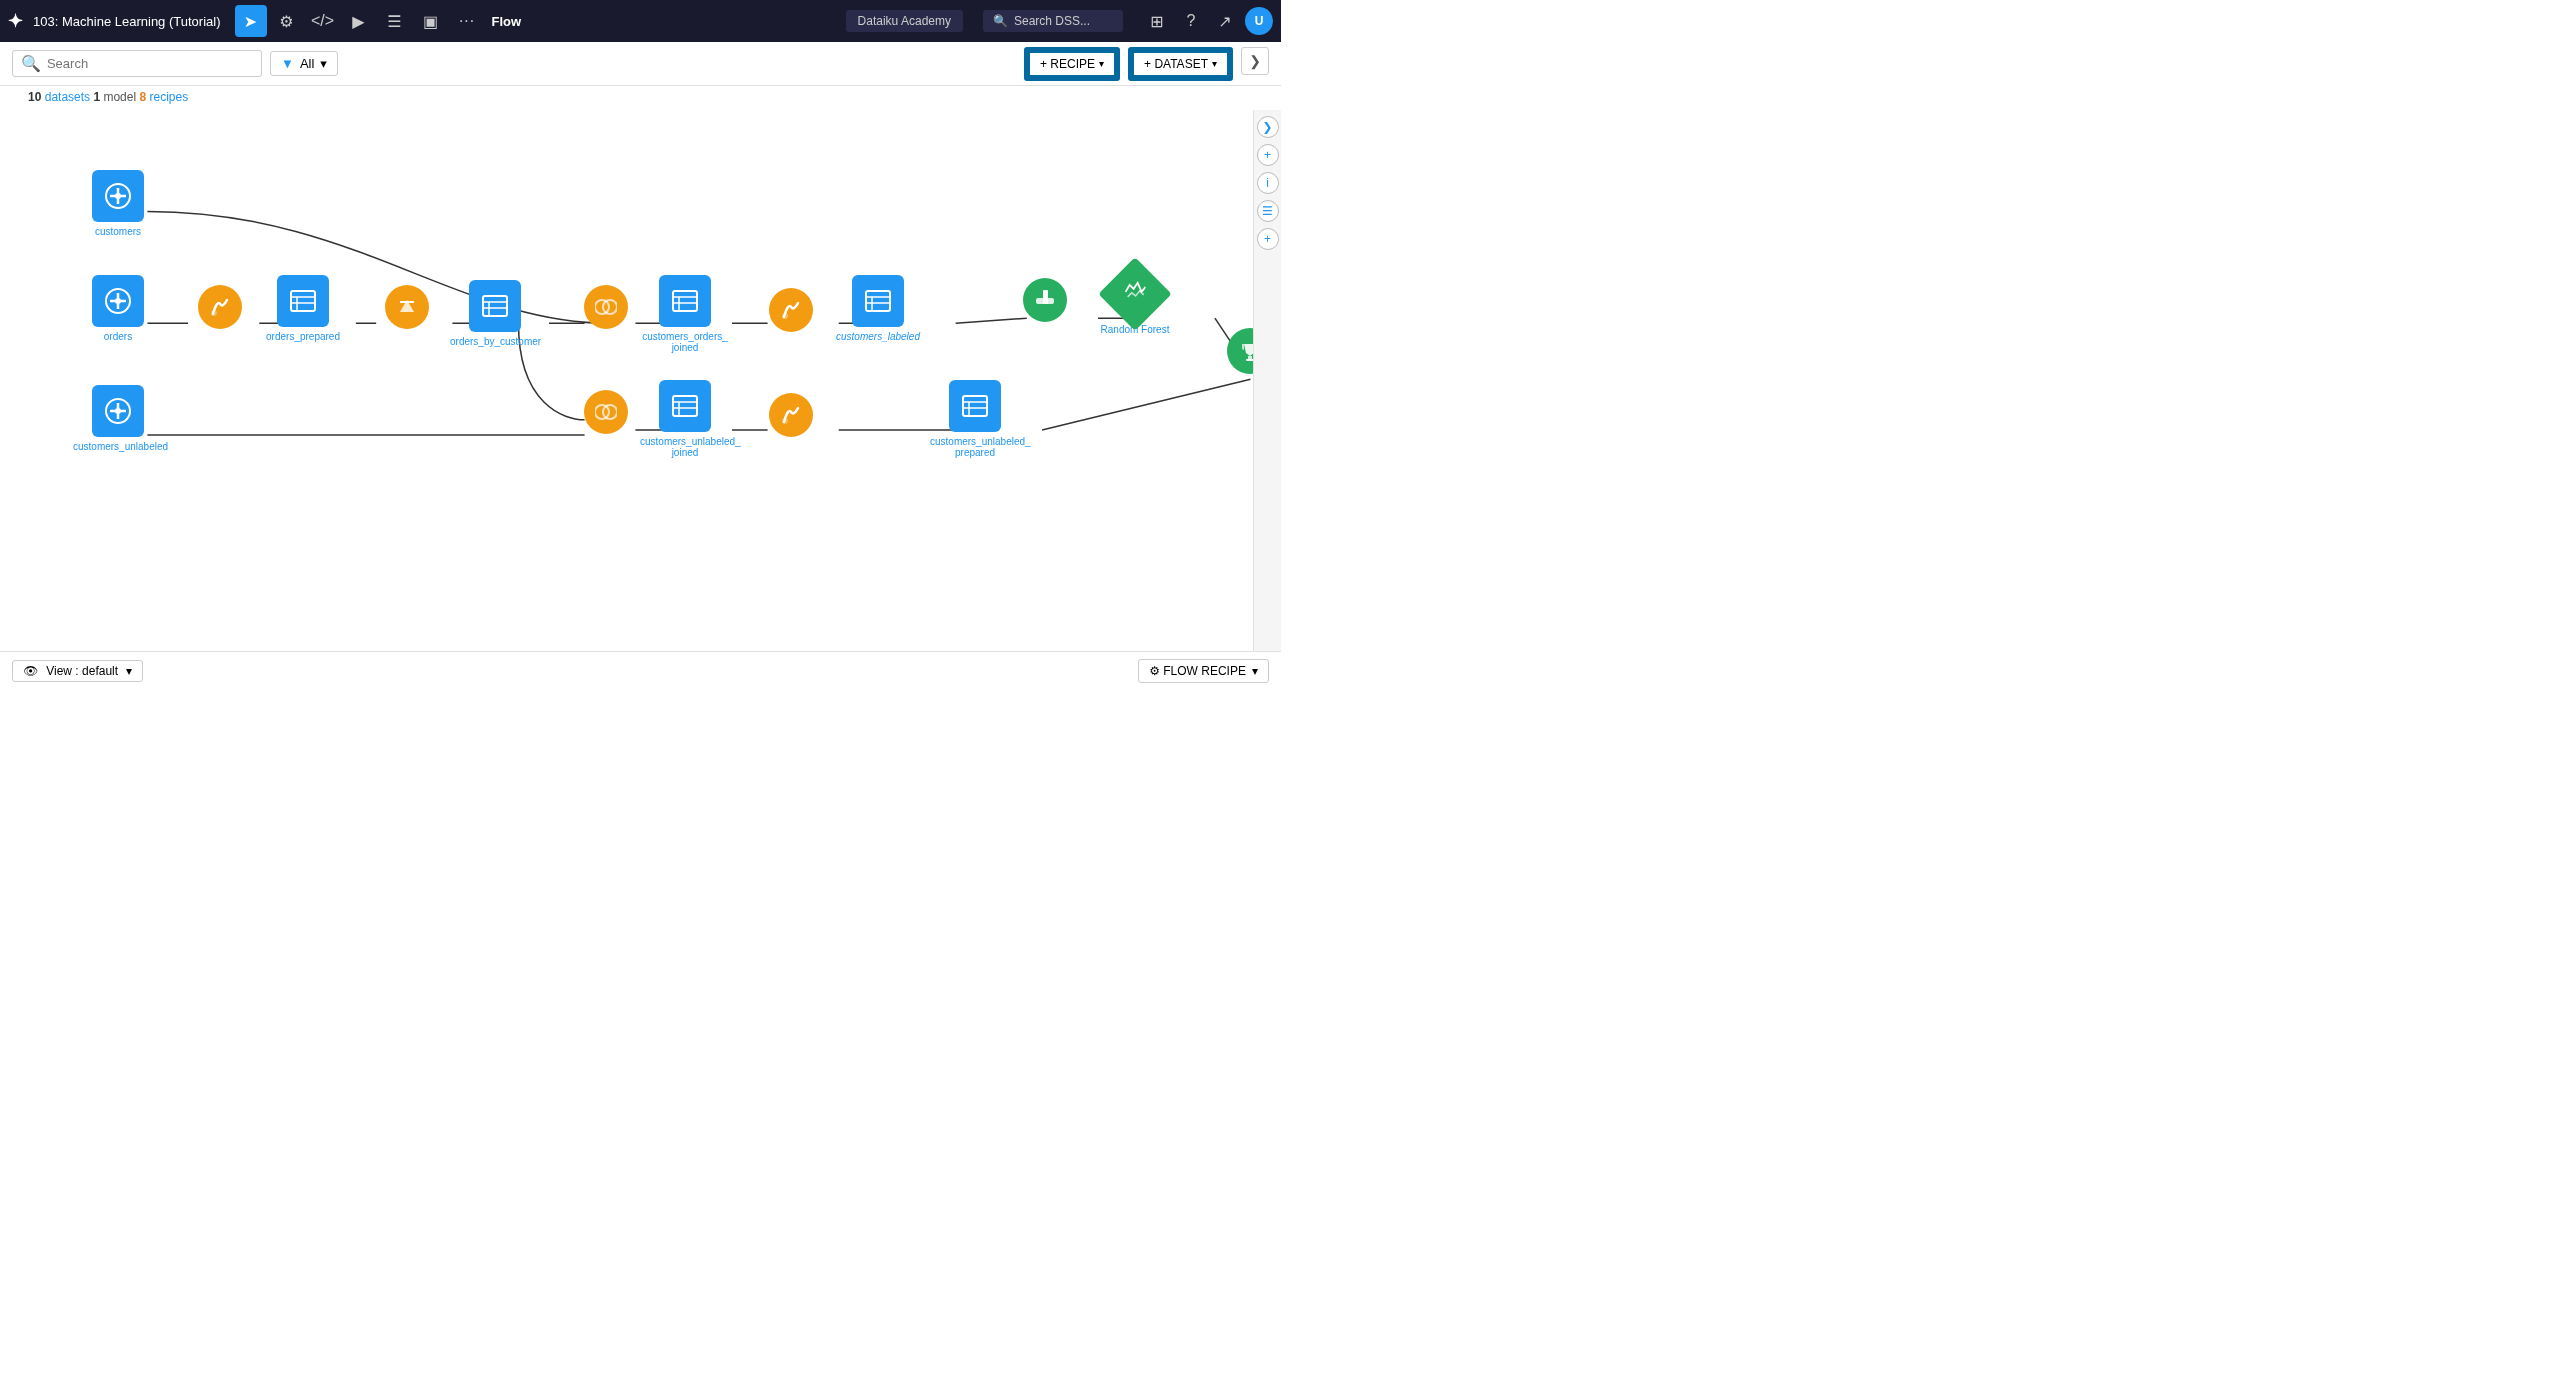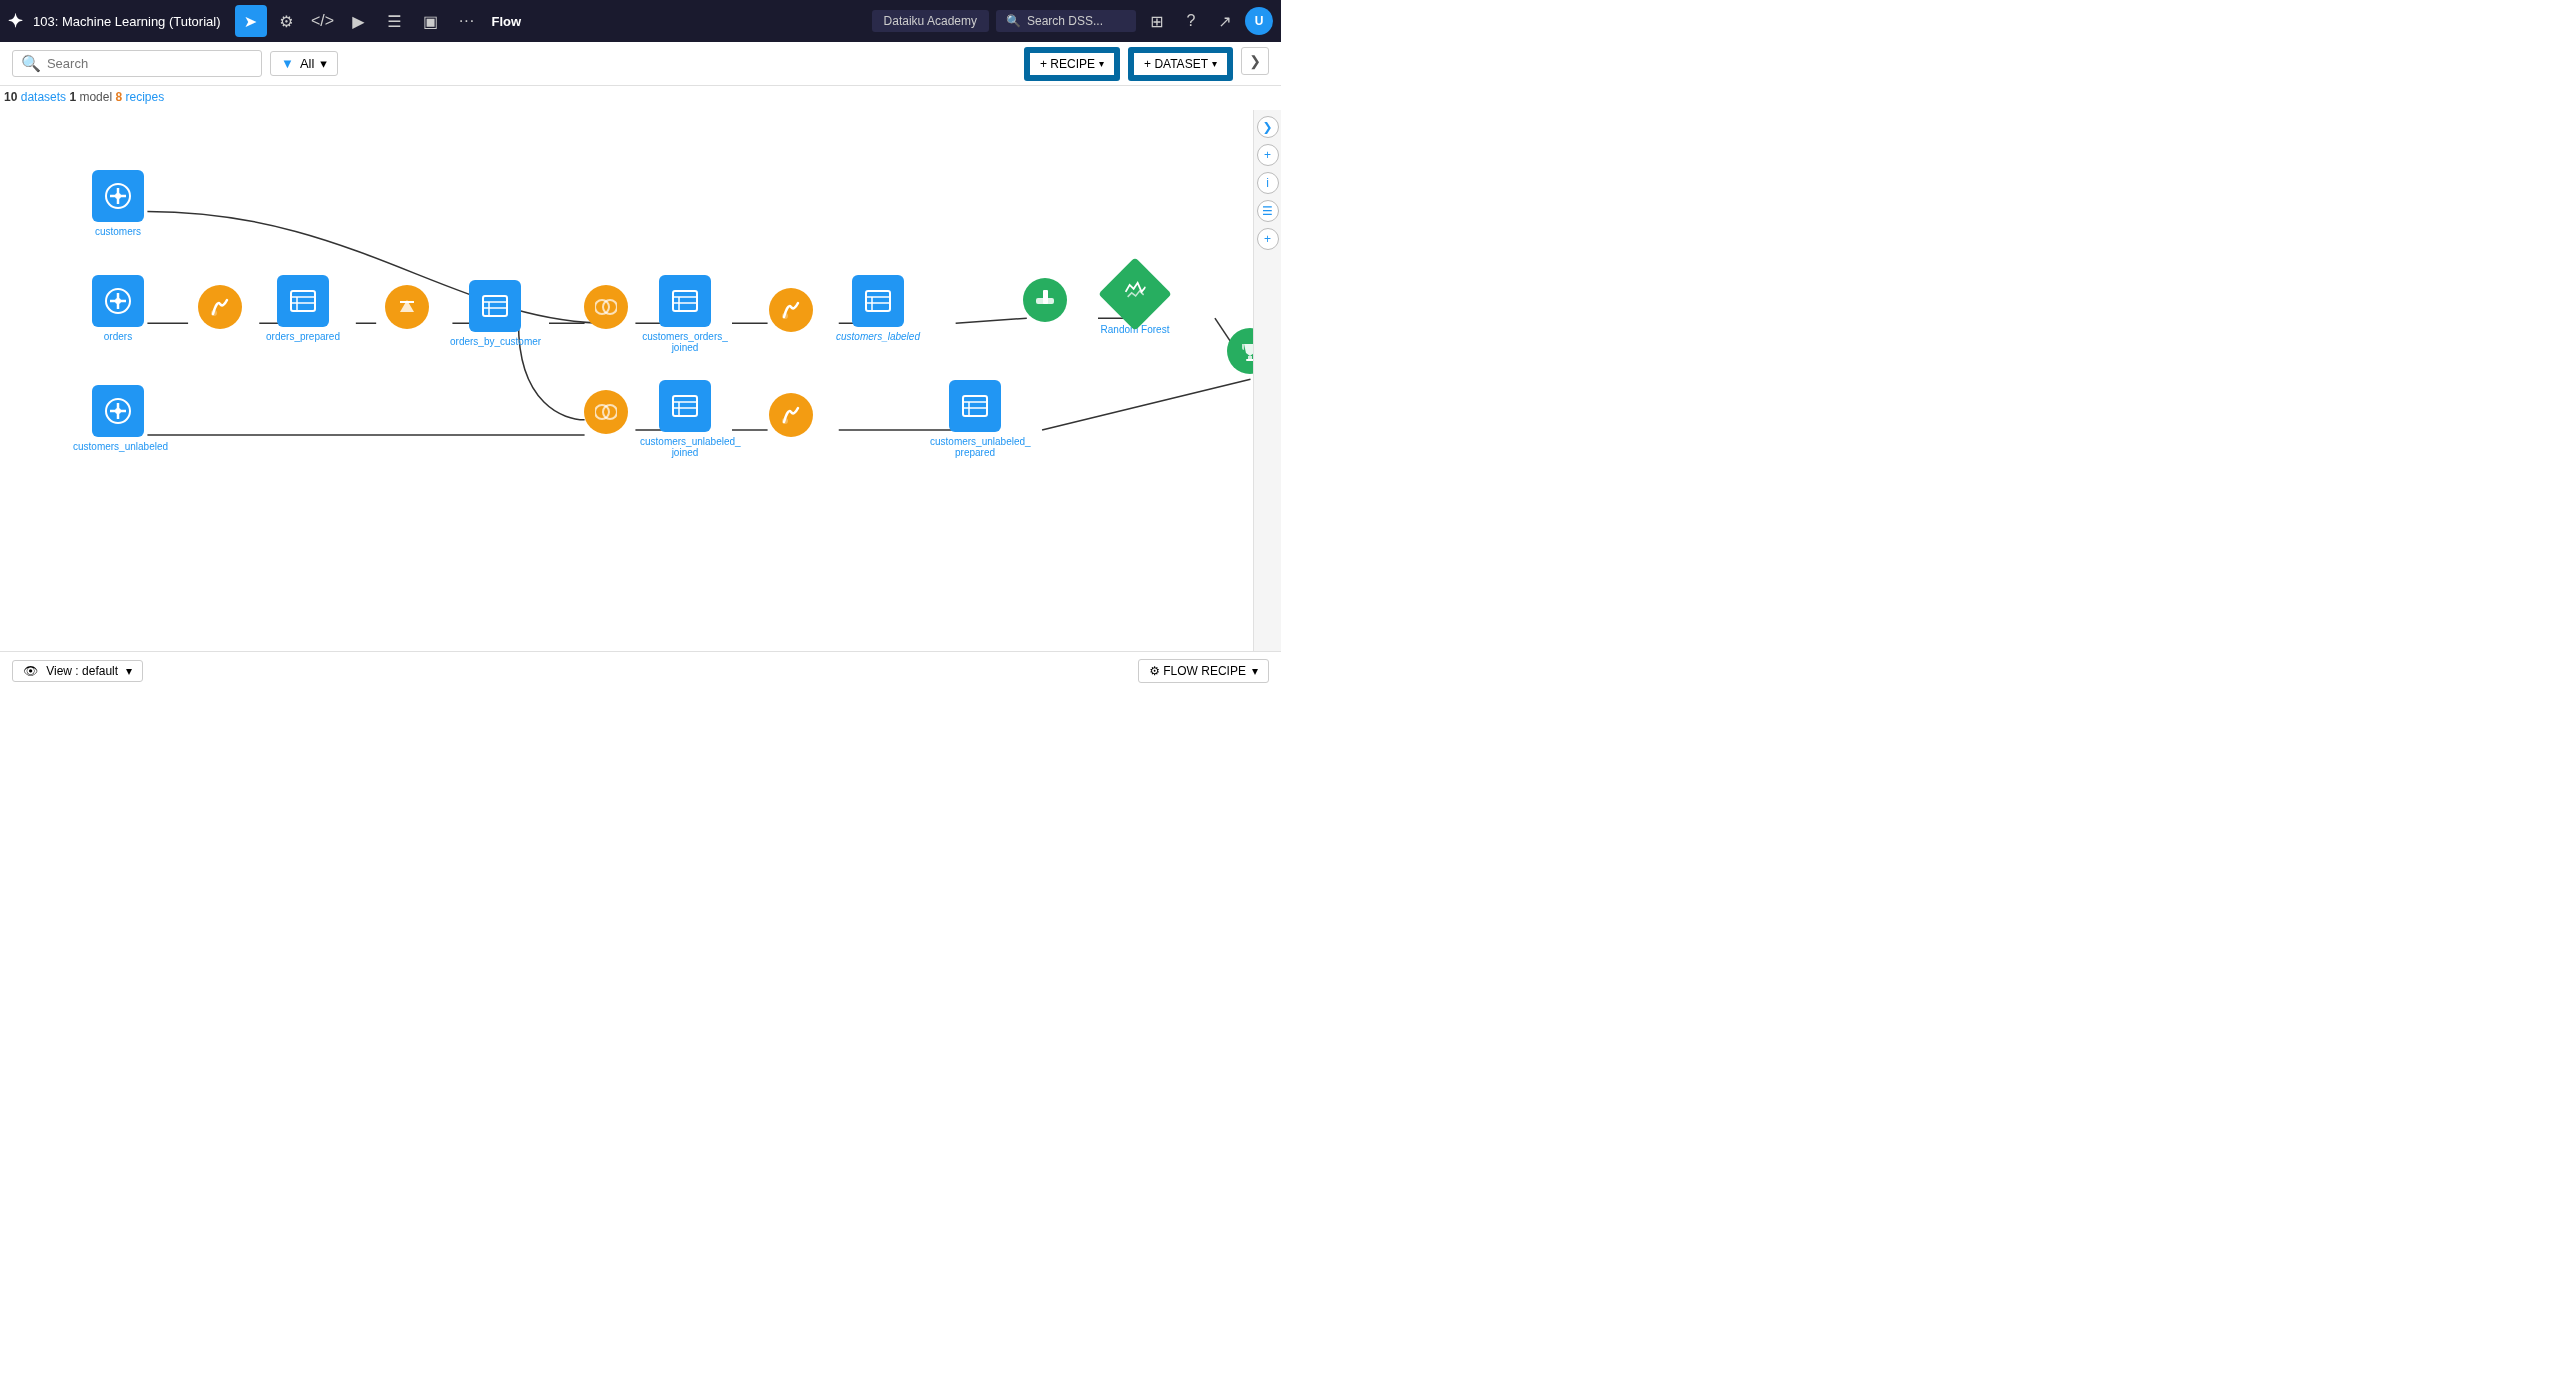--- a/index.html
+++ b/index.html
@@ -41,21 +41,21 @@
     .nav-flow-label {
       color: #fff;
       font-size: 13px;
       font-weight: 600;
       margin-left: 5px;
       margin-right: auto;
     }
     .nav-right {
       display: flex;
       align-items: center;
-      gap: 7px;
+      gap: 20px;
     }
     .dataiku-academy-btn {
       background: #2a2a4a;
       color: #ccc;
       border: none;
       padding: 4px 12px;
       border-radius: 3px;
       font-size: 12px;
       cursor: pointer;
     }
@@ -134,21 +134,21 @@
     .collapse-btn {
       width: 28px; height: 28px;
       border: 1px solid #ccc;
       border-radius: 3px;
       display: flex; align-items: center; justify-content: center;
       cursor: pointer; font-size: 14px; color: #555;
     }
 
     
     .stats-bar {
-      padding: 4px 4px 6px;
+      padding: 4px 28px 6px;
       font-size: 12px;
       color: #555;
     }
     .stats-bar span.count { font-weight: bold; color: #333; }
     .stats-bar span.label { color: #2196f3; cursor: pointer; }
     .stats-bar span.model-count { color: #333; font-weight: bold; }
     .stats-bar span.recipe-count { color: #e67e22; font-weight: bold; }
 
     
     .flow-canvas {

